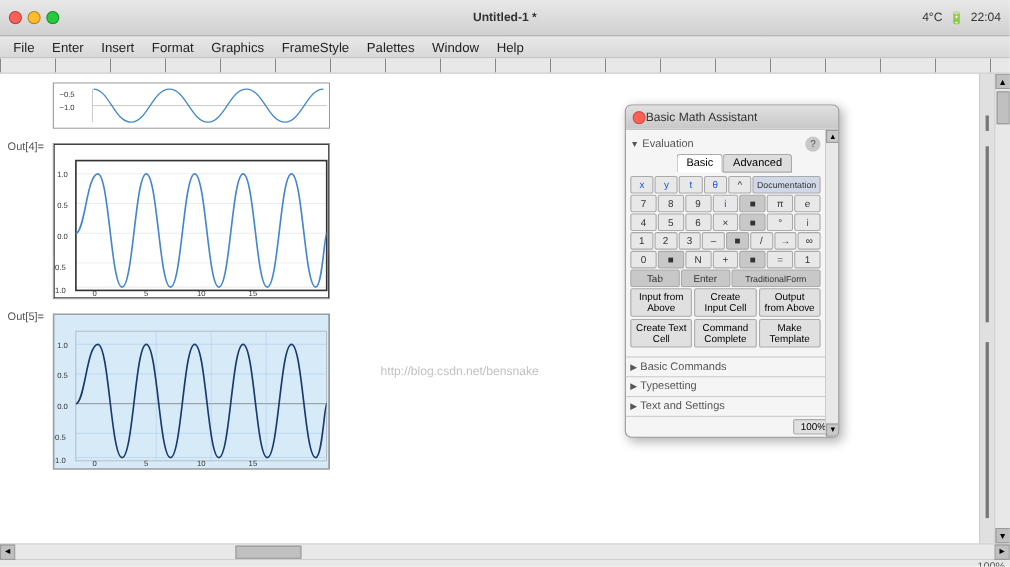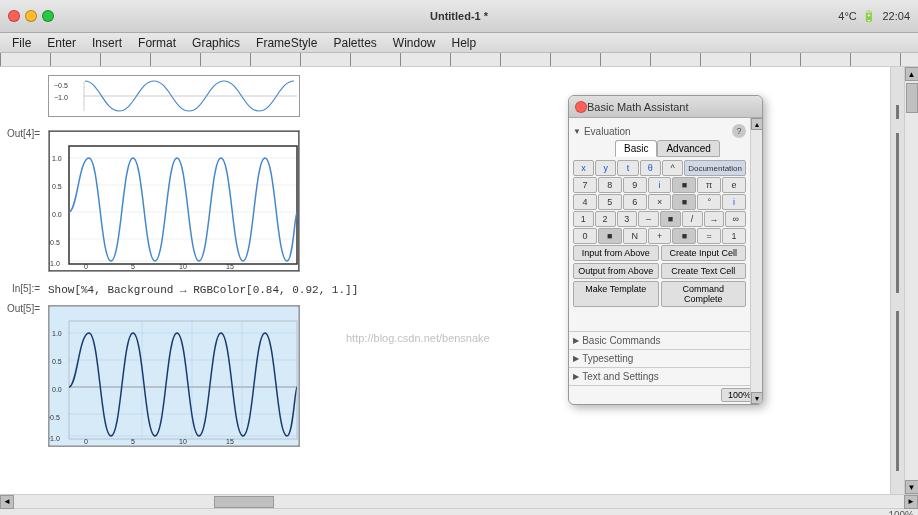--- a/index.html
+++ b/index.html
@@ -335,23 +335,23 @@
 
     .wide-btn {
       flex: 2 !important;
     }
     .special-btn {
       background: #d0d8e8;
     }
 
     .action-btns {
       display: grid;
-      grid-template-columns: 1fr 1fr;
+      grid-template-columns: 1fr 1fr 1fr;
       gap: 2px;
-      margin-bottom: 20px;
+      margin-bottom: 4px;
     }
     .action-btn {
       padding: 2px 4px;
       font-size: 9px;
       background: #e0e0e0;
       border: 1px solid #aaa;
       border-radius: 2px;
       cursor: pointer;
       text-align: center;
     }
@@ -502,26 +502,20 @@
             <line x1="20" y1="130" x2="248" y2="130" stroke="#ddd" stroke-width="0.5"></line>
 
             <rect x="20" y="15" width="228" height="118" fill="none" stroke="#333" stroke-width="1.5"></rect>
 
             <path d="M20,81 C28,81 30,27 40,27 C50,27 52,130 62,130 C72,130 74,27 84,27 C94,27 96,130 106,130 C116,130 118,27 128,27 C138,27 140,130 150,130 C160,130 162,27 172,27 C182,27 184,130 194,130 C204,130 206,27 216,27 C226,27 228,130 238,130 C244,130 246,81 248,81" stroke="#4488cc" stroke-width="1.5" fill="none"></path>
           </svg>
         </div>
       </div>
     </div>
 
-    <div class="cell-group">
-      <div class="cell-label">In[5]:=</div>
-      <div class="cell-content">
-        <div class="input-cell">Show[%4, Background → RGBColor[0.84, 0.92, 1.]]</div>
-      </div>
-    </div>
 
     <div class="cell-group">
       <div class="cell-label">Out[5]=</div>
       <div class="cell-content">
         <div class="plot-container">
           <svg width="250" height="140" viewBox="0 0 250 140">
             <rect width="250" height="140" fill="#d6eaf8" stroke="#333" stroke-width="0.5"></rect>
 
             <rect x="20" y="15" width="228" height="118" fill="#d6eaf8" stroke="#999" stroke-width="0.5"></rect>
 
@@ -656,28 +650,33 @@
     <div class="calc-row">
       <div class="calc-btn">0</div>
       <div class="calc-btn dark-btn">■</div>
       <div class="calc-btn">N</div>
       <div class="calc-btn">+</div>
       <div class="calc-btn dark-btn">■</div>
       <div class="calc-btn">=</div>
       <div class="calc-btn">1</div>
     </div>
 
+    <div class="calc-row">
+      <div class="calc-btn dark-btn">Tab</div>
+      <div class="calc-btn dark-btn">Enter</div>
+      <div class="calc-btn dark-btn wide-btn" style="flex:2.5; font-size:8px;">TraditionalForm</div>
+    </div>
 
     <div class="action-btns">
       <div class="action-btn">Input from Above</div>
       <div class="action-btn">Create Input Cell</div>
       <div class="action-btn">Output from Above</div>
       <div class="action-btn">Create Text Cell</div>
+      <div class="action-btn">Command Complete</div>
       <div class="action-btn">Make Template</div>
-      <div class="action-btn">Command Complete</div>
     </div>
 
   </div>
 
   <div class="panel-collapsible">
     <div class="panel-collapsible-header">
       <span class="panel-section-arrow">▶</span>
       <span>Basic Commands</span>
     </div>
   </div>

